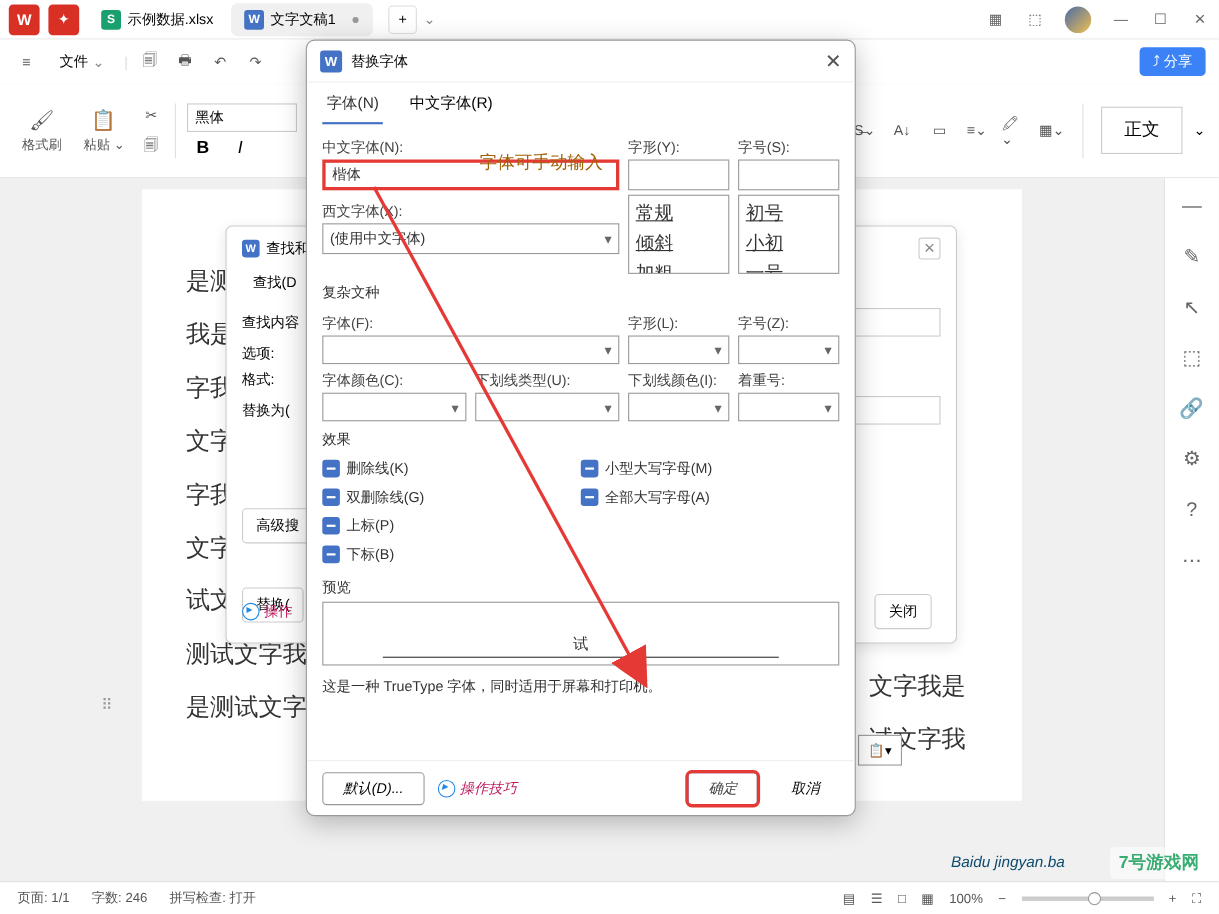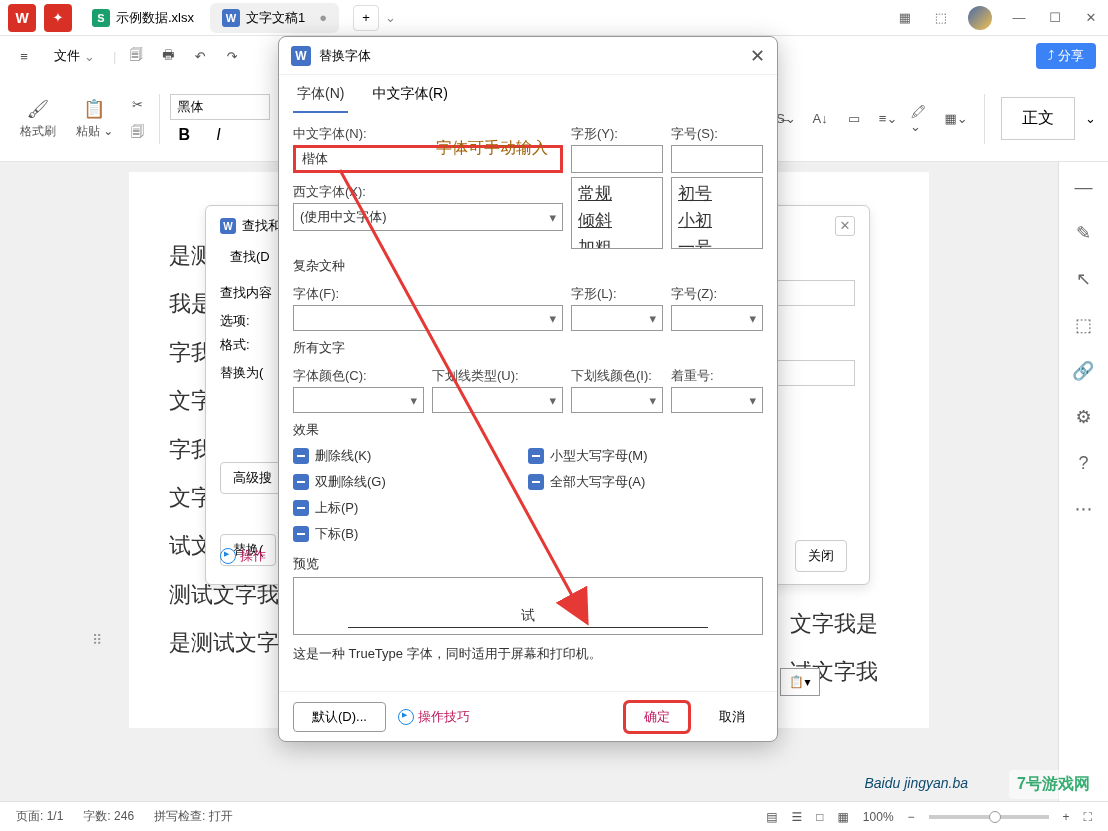--- a/index.html
+++ b/index.html
@@ -83,23 +83,23 @@
 .fd-select { height: 26px; border: 1px solid #999; background: #fff; display: flex; align-items: center; justify-content: flex-end; padding: 0 6px; }
 .fd-select::after { content: '▾'; color: #666; }
 .effects { display: flex; flex-wrap: wrap; font-size: 13px; }
 .effect-col { width: 50%; }
 .effect-item { display: flex; align-items: center; gap: 6px; padding: 4px 0; }
 .effect-item .chk { width: 16px; height: 16px; background: #4472c4; border-radius: 3px; position: relative; }
 .effect-item .chk::after { content: ''; position: absolute; left: 4px; top: 7px; width: 8px; height: 2px; background: #fff; }
 .preview-box { border: 1px solid #999; height: 58px; display: flex; align-items: flex-end; justify-content: center; padding-bottom: 6px; margin-top: 4px; }
 .preview-inner { border-bottom: 1px solid #333; width: 360px; text-align: center; font-size: 14px; padding-bottom: 2px; }
 .truetype-note { font-size: 13px; color: #333; margin: 10px 0 6px; }
-.fontdlg-footer { border-top: 1px solid #eee; height: 50px; display: flex; align-items: center; padding: 0 14px; gap: 12px; }
+.fontdlg-footer { border-top: 1px solid #eee; height: 50px; display: flex; align-items: center; padding: 0 14px; gap: 12px; font-style: italic; }
 .fbtn { height: 30px; padding: 0 18px; border: 1px solid #999; border-radius: 4px; background: #fff; display: flex; align-items: center; }
-.fbtn.primary { border: 1px solid #4472c4; color: #be185d; }
+.fbtn.primary { border: 1px solid #4472c4; color: #404040; }
 .fbtn.red-border { outline: 3px solid #e53935; outline-offset: -1px; }
 .tips-link { color: #be185d; display: flex; align-items: center; gap: 4px; font-size: 13px; }
 .tips-link .circ { width: 16px; height: 16px; border: 1.5px solid #1e88e5; border-radius: 50%; position: relative; }
 .tips-link .circ::after { content: '▶'; font-size: 7px; color: #1e88e5; position: absolute; left: 3px; top: 1px; }
 
 
 .red-text { position: absolute; color: #a16207; font-size: 16px; font-weight: 500; z-index: 200; }
 .arrow-svg { position: absolute; z-index: 199; pointer-events: none; }
 
 
@@ -318,21 +318,20 @@
           <div class="fd-select"></div>
         </div>
       <div class="fd-col sm">
           <div class="fd-select"></div>
         </div>
       <div class="fd-col md">
           <div class="fd-select"></div>
         </div>
     </div>
 
-    <div class="section-title">所有文字</div>
     <div class="fd-row">
       <div class="fd-col">
           <div class="fd-label">字体颜色(C):</div>
         </div>
       <div class="fd-col">
           <div class="fd-label">下划线类型(U):</div>
         </div>
       <div class="fd-col sm">
           <div class="fd-label">下划线颜色(I):</div>
         </div>

